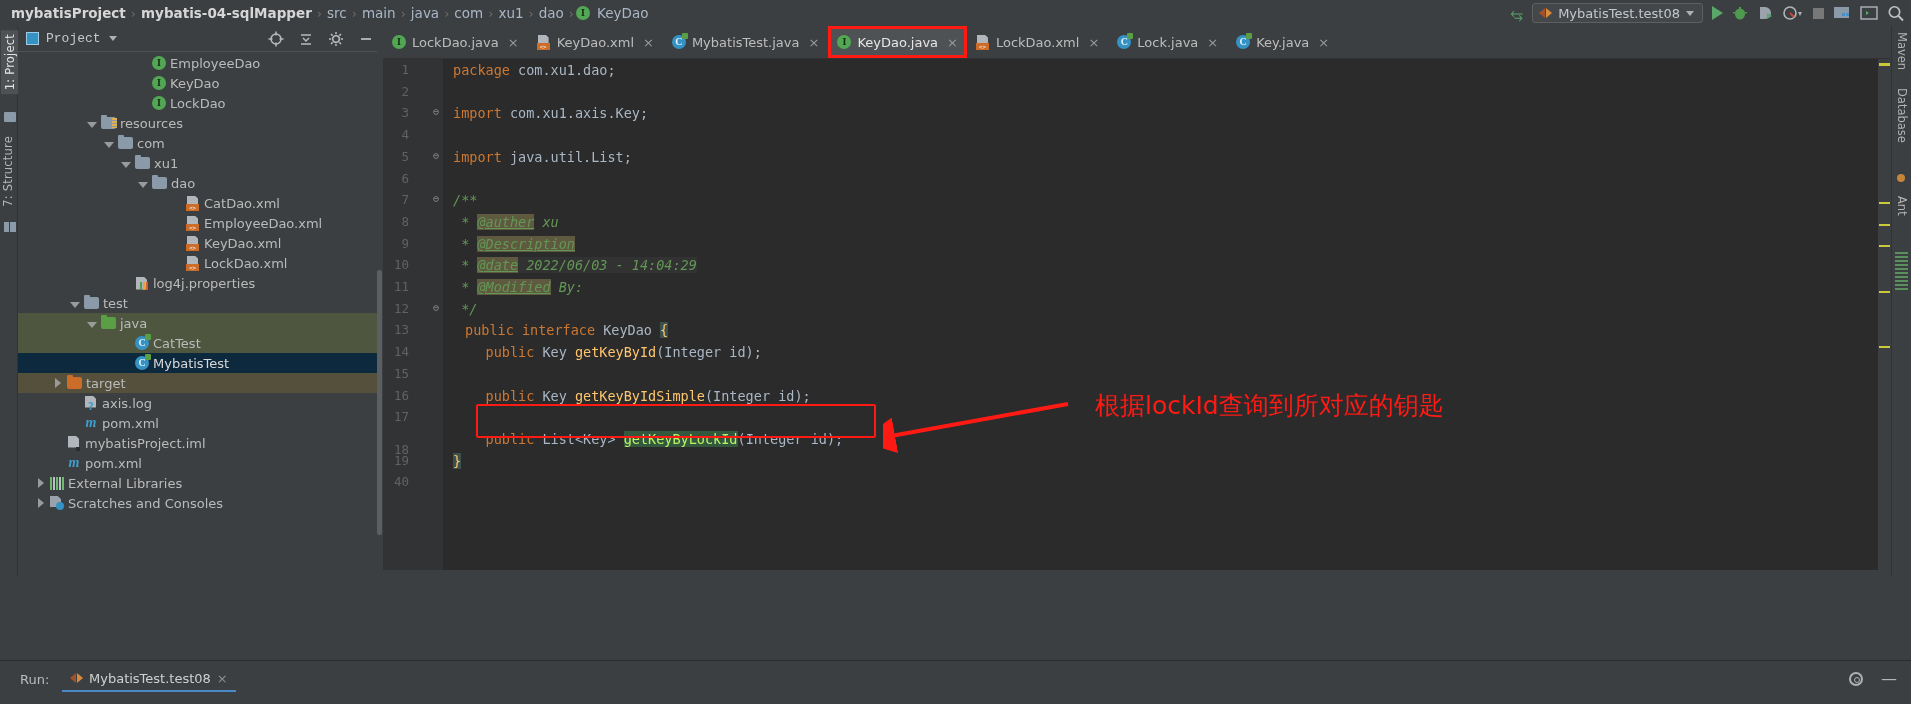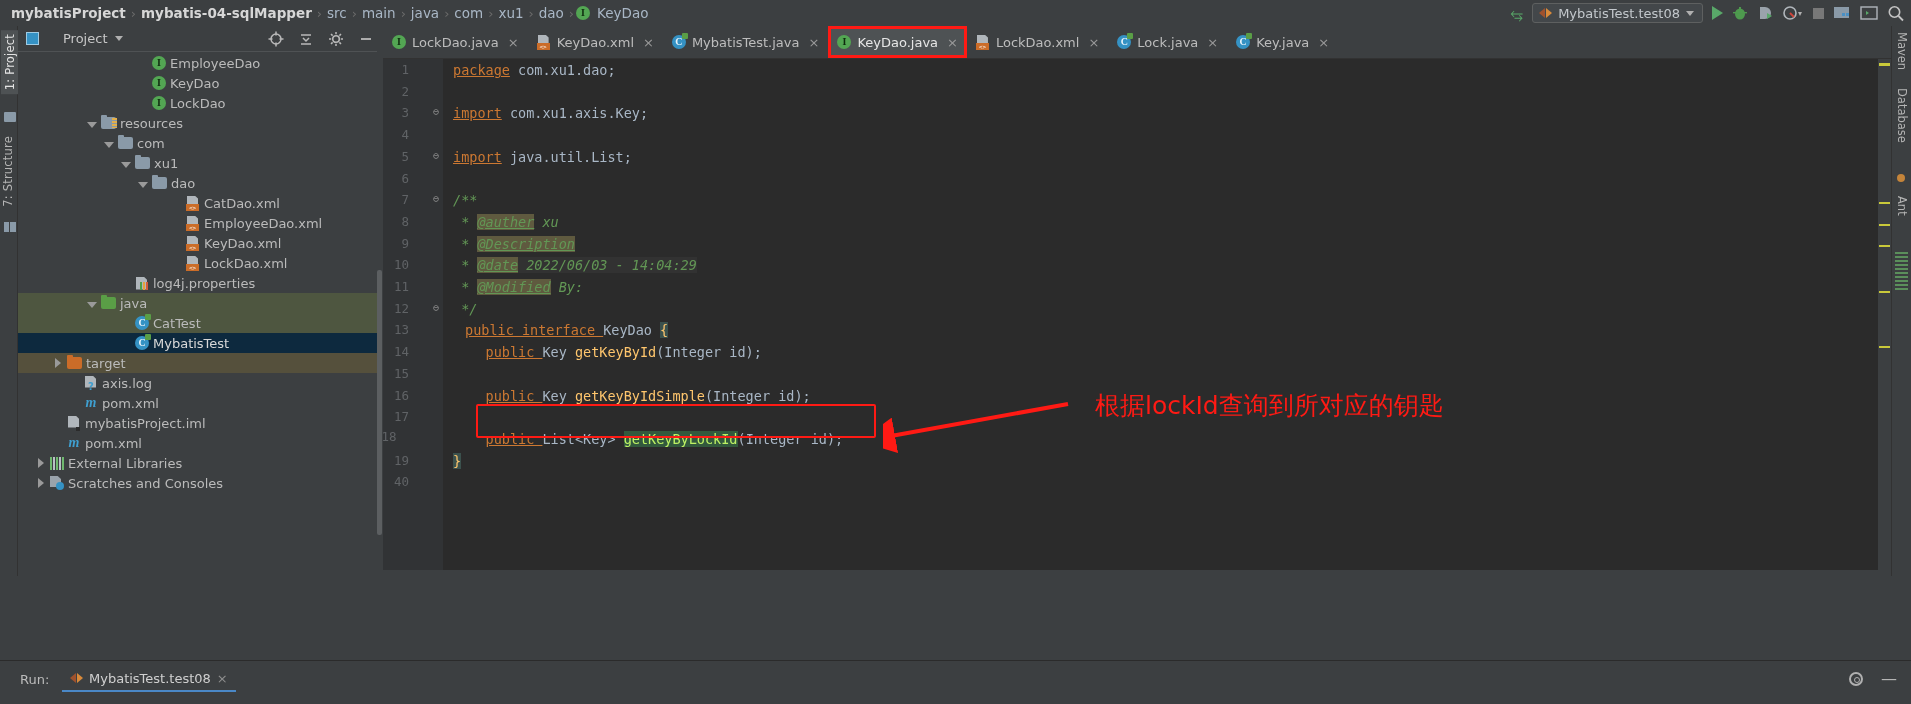--- a/index.html
+++ b/index.html
@@ -65,21 +65,21 @@
 
   
   .project-panel {
     position: absolute; left: 18px; top: 26px; width: 365px; height: 520px;
     background: #3c3f41; border-right:1px solid #2b2b2b;
   }
   .pp-header {
     height: 26px; display:flex; align-items:center; padding-left:8px;
     border-bottom: 1px solid #4f5254;
   }
-  .pp-title { font-size:13px; color:#c7c7c7; margin-left:24px; }
+  .pp-title { font-size:13px; color:#c7c7c7; margin-left:7px;font-family:Liberation Mono, monospace; }
   .pp-sq { width:13px;height:13px;background:#3592c4;border:1px solid #9fcbe3; }
   .pp-actions { position:absolute; right:8px; top:5px; display:flex; gap:14px; align-items:center; }
   .tree { position:absolute; left:0; top:27px; right:0; bottom:0; overflow:hidden; }
   .trow {
     height: 20px; display:flex; align-items:center; font-size:13px;
     color:#bbbbbb; white-space:nowrap; padding-right:4px;
   }
   .trow.sel-green { background:#4e5640; }
   .trow.sel-blue { background:#0d293e; color:#d8d8d8; }
   .trow.sel-brown { background:#55503c; }
@@ -160,21 +160,21 @@
   .ln {
     position:absolute; right:34px; font-family:"DejaVu Sans Mono","Liberation Mono",monospace;
     font-size:12.5px; color:#606366; text-align:right; width:40px;
   }
   .fold { position:absolute; left:50px; color:#8a8a8a; font-size:10px; font-family:"DejaVu Sans Mono",monospace;}
   .codearea {
     position:absolute; left:60px; top:0; right:0; height:100%;
     font-family:"DejaVu Sans Mono","Liberation Mono",monospace; font-size:13.5px;
   }
   .cl-row { position:absolute; left:0; white-space:pre; }
-  .kw { color:#cc7832;text-decoration:underline; }
+  .kw { color:#cc7832; }
   .plain { color:#a9b7c6; }
   .cmt { color:#629755; font-style:italic; }
   .tag-hl { background:#5f5a3f; text-decoration:underline; }
   .date-hl { background:#323232; }
   .mname { color:#ffc66d; }
   .brace-hl { background:#3b514d; color:#ffc66d; }
   .mname-sel { background:#32593d; color:#bef264; }
 
   .hl-box {
     position:absolute; border:2px solid #ff1a14; border-radius:2px;
@@ -415,20 +415,26 @@
         </div>
         <div class="trow">
           <span style="width: 102px; flex: 0 0 102px;"></span>
           <span class="arrow "></span>
           <span class="i-prop" style="margin-left: 4px;">
             <span class="pg"></span>
             <span class="bars"></span>
           </span>
           <span class="tlabel">log4j.properties</span>
         </div>
+        <div class="trow">
+          <span style="width: 51px; flex: 0 0 51px;"></span>
+          <span class="arrow down"></span>
+          <span class="i-folder" style="margin-left: 4px;"></span>
+          <span class="tlabel">test</span>
+        </div>
         <div class="trow sel-green">
           <span style="width: 68px; flex: 0 0 68px;"></span>
           <span class="arrow down"></span>
           <span class="i-folder green" style="margin-left: 4px;"></span>
           <span class="tlabel">java</span>
         </div>
         <div class="trow sel-green">
           <span style="width: 102px; flex: 0 0 102px;"></span>
           <span class="arrow "></span>
           <span class="i-cls" style="margin-left: 4px;">C</span>
@@ -557,21 +563,21 @@
         <div class="ln" style="top: 176.6px;">9</div>
         <div class="ln" style="top: 198.3px;">10</div>
         <div class="ln" style="top: 220px;">11</div>
         <div class="ln" style="top: 241.7px;">12</div>
         <div class="fold" style="top: 242.7px;">⊖</div>
         <div class="ln" style="top: 263.4px;">13</div>
         <div class="ln" style="top: 285.1px;">14</div>
         <div class="ln" style="top: 306.8px;">15</div>
         <div class="ln" style="top: 328.5px;">16</div>
         <div class="ln" style="top: 350.2px;">17</div>
-        <div class="ln" style="top: 370px; text-align: center;">18</div>
+        <div class="ln" style="top: 383px;">18</div>
         <div class="ln" style="top: 393.6px;">19</div>
         <div class="ln" style="top: 415.3px;">40</div>
       </div>
     <div class="codearea" id="codearea">
         <div class="cl-row" style="top: 3px; left: 10px;"><span class="kw">package</span><span class="plain"> com.xu1.dao;</span></div>
         <div class="cl-row" style="top: 24.7px; left: 10px;"></div>
         <div class="cl-row" style="top: 46.4px; left: 10px;"><span class="kw">import</span><span class="plain"> com.xu1.axis.Key;</span></div>
         <div class="cl-row" style="top: 68.1px; left: 10px;"></div>
         <div class="cl-row" style="top: 89.8px; left: 10px;"><span class="kw">import</span><span class="plain"> java.util.List;</span></div>
         <div class="cl-row" style="top: 111.5px; left: 10px;"></div>

